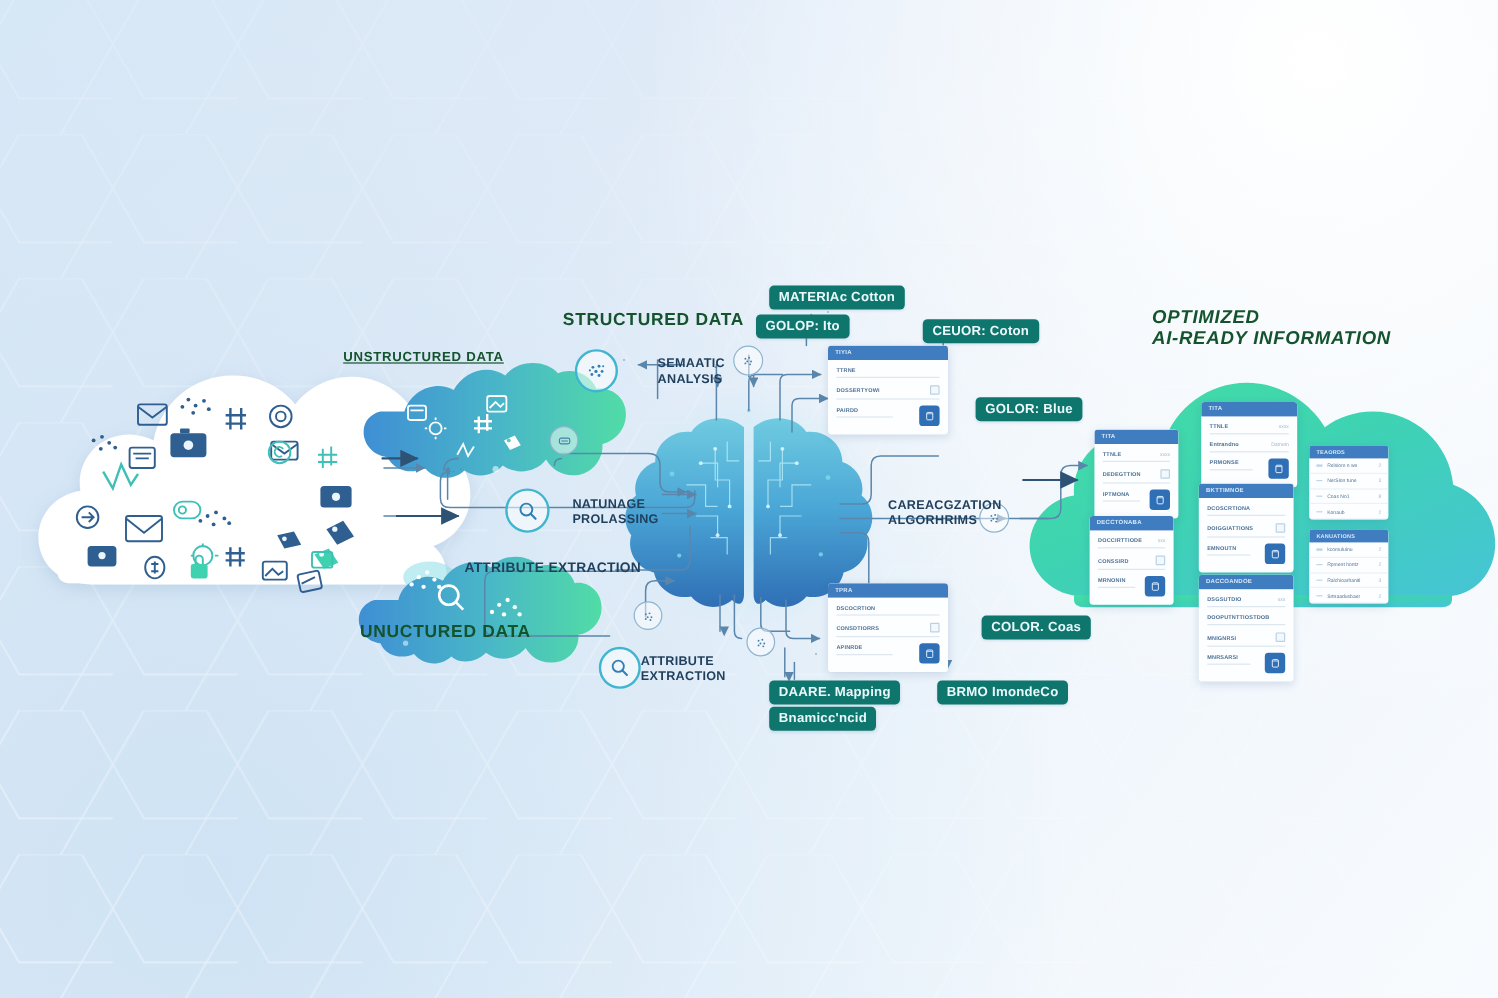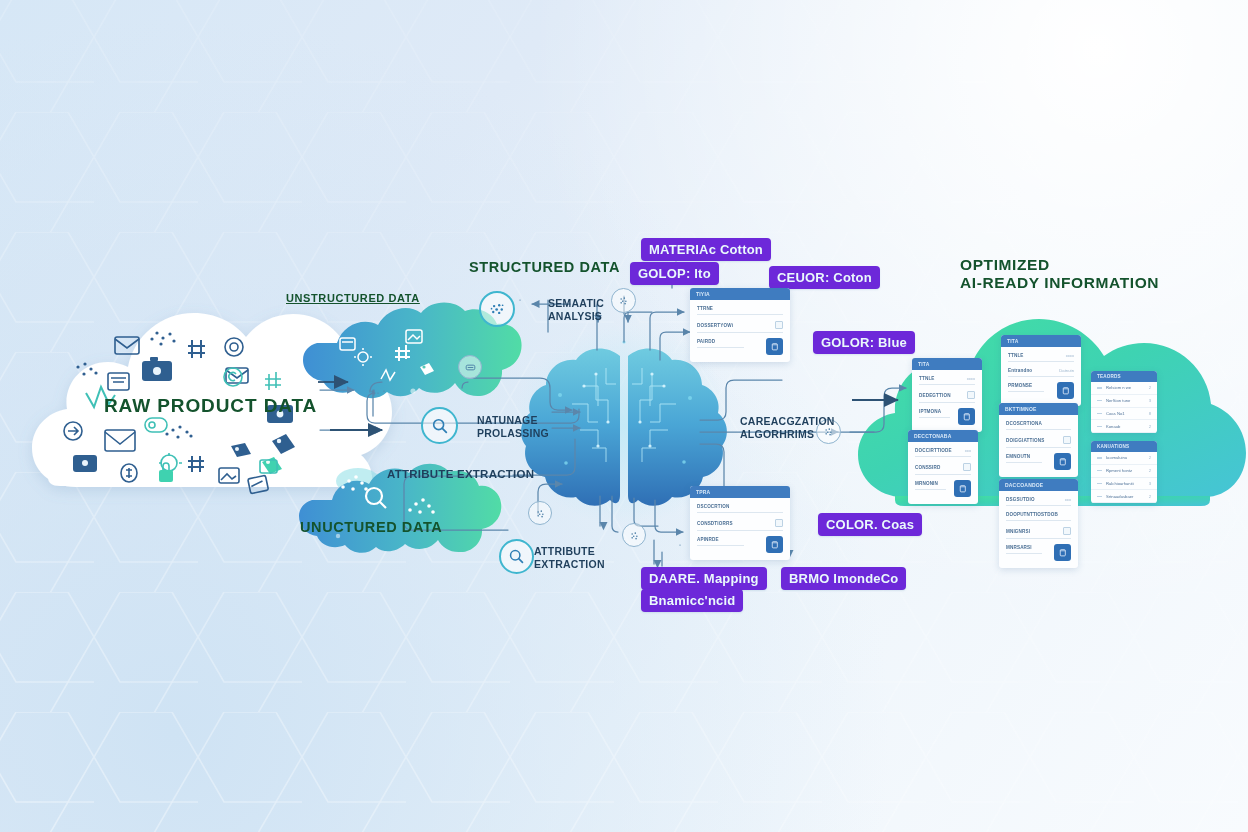--- a/index.html
+++ b/index.html
@@ -17,36 +17,36 @@
 
   
   .ttl{
     position:absolute;color:#14532d;font-weight:bold;letter-spacing:.6px;
     line-height:1.18;white-space:pre-line;
   }
   .ttl-raw{left:104px;top:395px;font-size:19px;letter-spacing:.9px;}
   .ttl-unstr{left:286px;top:292px;font-size:11px;text-decoration:underline;}
   .ttl-unstr2{left:300px;top:519px;font-size:14.5px;}
   .ttl-struct{left:469px;top:259px;font-size:14.5px;}
-  .ttl-opt{left:960px;top:256px;font-size:15.5px;text-align:left;}
+  .ttl-opt{left:960px;top:256px;font-size:15.5px;text-align:left;font-style:italic;}
 
   .proc-lbl{
     position:absolute;color:#1f3f5c;font-size:10.5px;font-weight:bold;
     line-height:1.22;white-space:pre-line;letter-spacing:.25px;
   }
   .lbl-sem{left:516px;top:297px;margin-left:32px;}
   .lbl-nat{left:455px;top:414px;margin-left:22px;}
   .lbl-attr1{left:387px;top:467px;font-size:11.5px;}
   .lbl-attr2{left:534px;top:545px;}
   .lbl-cat{left:740px;top:415px;}
 
   
   .badge{
-    position:absolute;background:#6d28d9;color:#eaf9fc;border-radius:4px;
-    font-size:13px;font-weight:bold;letter-spacing:.2px;
+    position:absolute;background:#0f766e;color:#eaf9fc;border-radius:4px;
+    font-size:11px;font-weight:bold;letter-spacing:.2px;
     padding:4px 8px;white-space:nowrap;
     box-shadow:0 1px 2px rgba(40,110,150,.13);
   }
 
   
   .card{
     position:absolute;background:#fdfeff;border-radius:3px;
     box-shadow:0 2px 7px rgba(55,100,150,.18);overflow:hidden;
   }
   .card .hd{
@@ -564,21 +564,20 @@
           <circle cx="8" cy="4" r="1"></circle>
           <circle cx="10" cy="8" r="1"></circle>
       <circle cx="6" cy="8" r="1"></circle>
           <circle cx="4" cy="10" r="1"></circle>
           <circle cx="9" cy="11" r="1"></circle>
         </g>
     </svg>
   </div>
 
 
-  <div class="ttl ttl-raw">RAW PRODUCT DATA</div>
   <div class="ttl ttl-unstr">UNSTRUCTURED DATA</div>
   <div class="ttl ttl-unstr2">UNUCTURED DATA</div>
   <div class="ttl ttl-struct">STRUCTURED DATA</div>
   <div class="ttl ttl-opt">OPTIMIZED
 AI-READY INFORMATION</div>
 
   <div class="proc-lbl lbl-sem">SEMAATIC
 ANALYSIS</div>
   <div class="proc-lbl lbl-nat">NATUNAGE
 PROLASSING</div>

